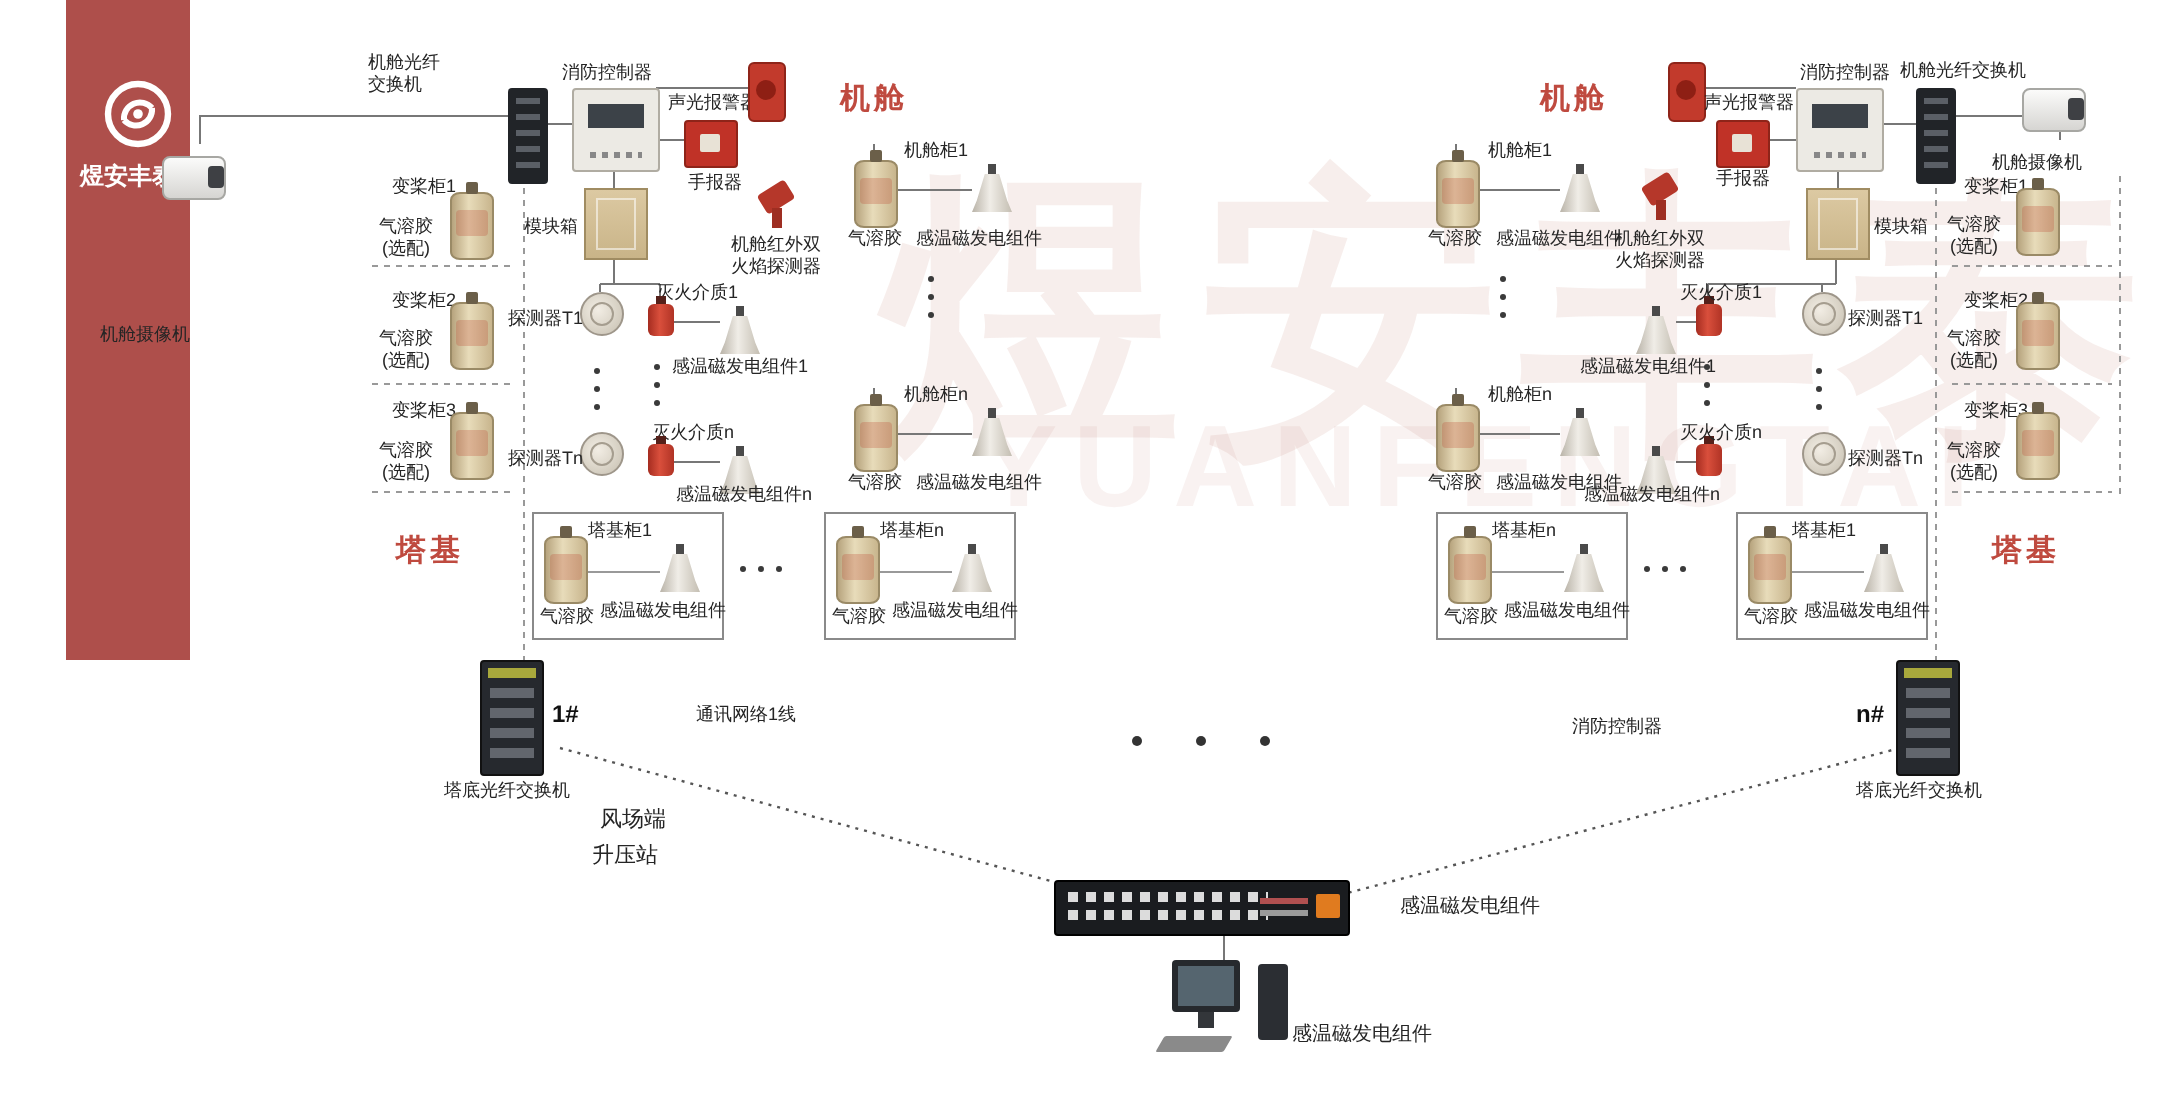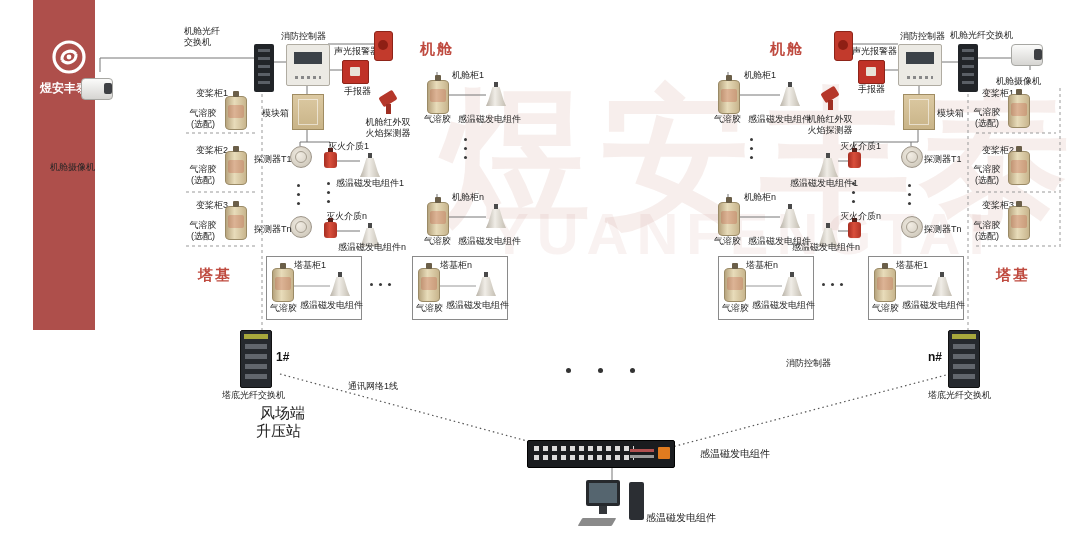--- a/index.html
+++ b/index.html
@@ -17,21 +17,21 @@
          font-weight:bold;color:#fff;}
   .side-title{position:absolute;left:53px;top:104px;width:23px;font-size:19px;font-weight:bold;
          color:#fff;line-height:25px;word-break:break-all;text-align:center;}
   
   .lbl{position:absolute;font-size:9px;line-height:1.2;color:#252525;white-space:nowrap;}
   .pre{white-space:pre-line;text-align:center;}
   .wrap{white-space:normal;word-break:break-all;}
   .red-title{position:absolute;font-size:15px;font-weight:bold;color:#bf4a3f;letter-spacing:2px;}
   .idlbl{position:absolute;font-size:12px;font-weight:bold;color:#111;}
   .b10{font-size:10px;}
-  .b11{font-size:15px;}
+  .b11{font-size:11px;margin-left:40px;}
   
   .dev{position:absolute;}
   .canister{width:20px;height:32px;border-radius:5px/4px;border:1px solid #9a8a66;
             background:linear-gradient(90deg,#b7a47e,#e8dcba 42%,#c8b58d);}
   .canister::before{content:"";position:absolute;left:7px;top:-6px;width:6px;height:6px;background:#6b5f49;border-radius:1px;}
   .canister::after{content:"";position:absolute;left:2px;top:8px;right:2px;height:13px;background:rgba(190,75,55,.28);border-radius:2px;}
   .bell{width:20px;height:24px;}
   .bell::before{content:"";position:absolute;left:8px;top:0;width:4px;height:6px;background:#4a4a4a;}
   .bell::after{content:"";position:absolute;left:0;top:5px;width:20px;height:19px;
        background:linear-gradient(90deg,#b9b3a8,#f0ede7 45%,#c4beb2);
@@ -314,21 +314,21 @@
   <div class="lbl" style="left:896px;top:260px">塔基柜1</div>
   <div class="dev canister" style="left:874px;top:268px"></div>
   <div class="dev bell" style="left:932px;top:272px"></div>
   <div class="lbl" style="left:872px;top:303px">气溶胶</div>
   <div class="lbl" style="left:902px;top:300px">感温磁发电组件</div>
 
   <div class="dev tswitch" style="left:948px;top:330px"></div>
   <div class="idlbl" style="left:928px;top:350px">n#</div>
   <div class="lbl" style="left:928px;top:390px">塔底光纤交换机</div>
 
-  <div class="lbl" style="left:348px;top:381px">通讯网络1线</div>
+  <div class="lbl" style="left:348px;top:352px">通讯网络1线</div>
   <div class="lbl" style="left:786px;top:358px">消防控制器</div>
   <div class="hdots-big" style="left:566px;top:368px"></div>
 
   <div class="dev rack" style="left:527px;top:440px">
     <div class="r1"></div>
       <div class="r2"></div>
       <div class="chip"></div>
       <div class="tag"></div>
   </div>
   <div class="lbl b10" style="left:700px;top:448px">感温磁发电组件</div>

